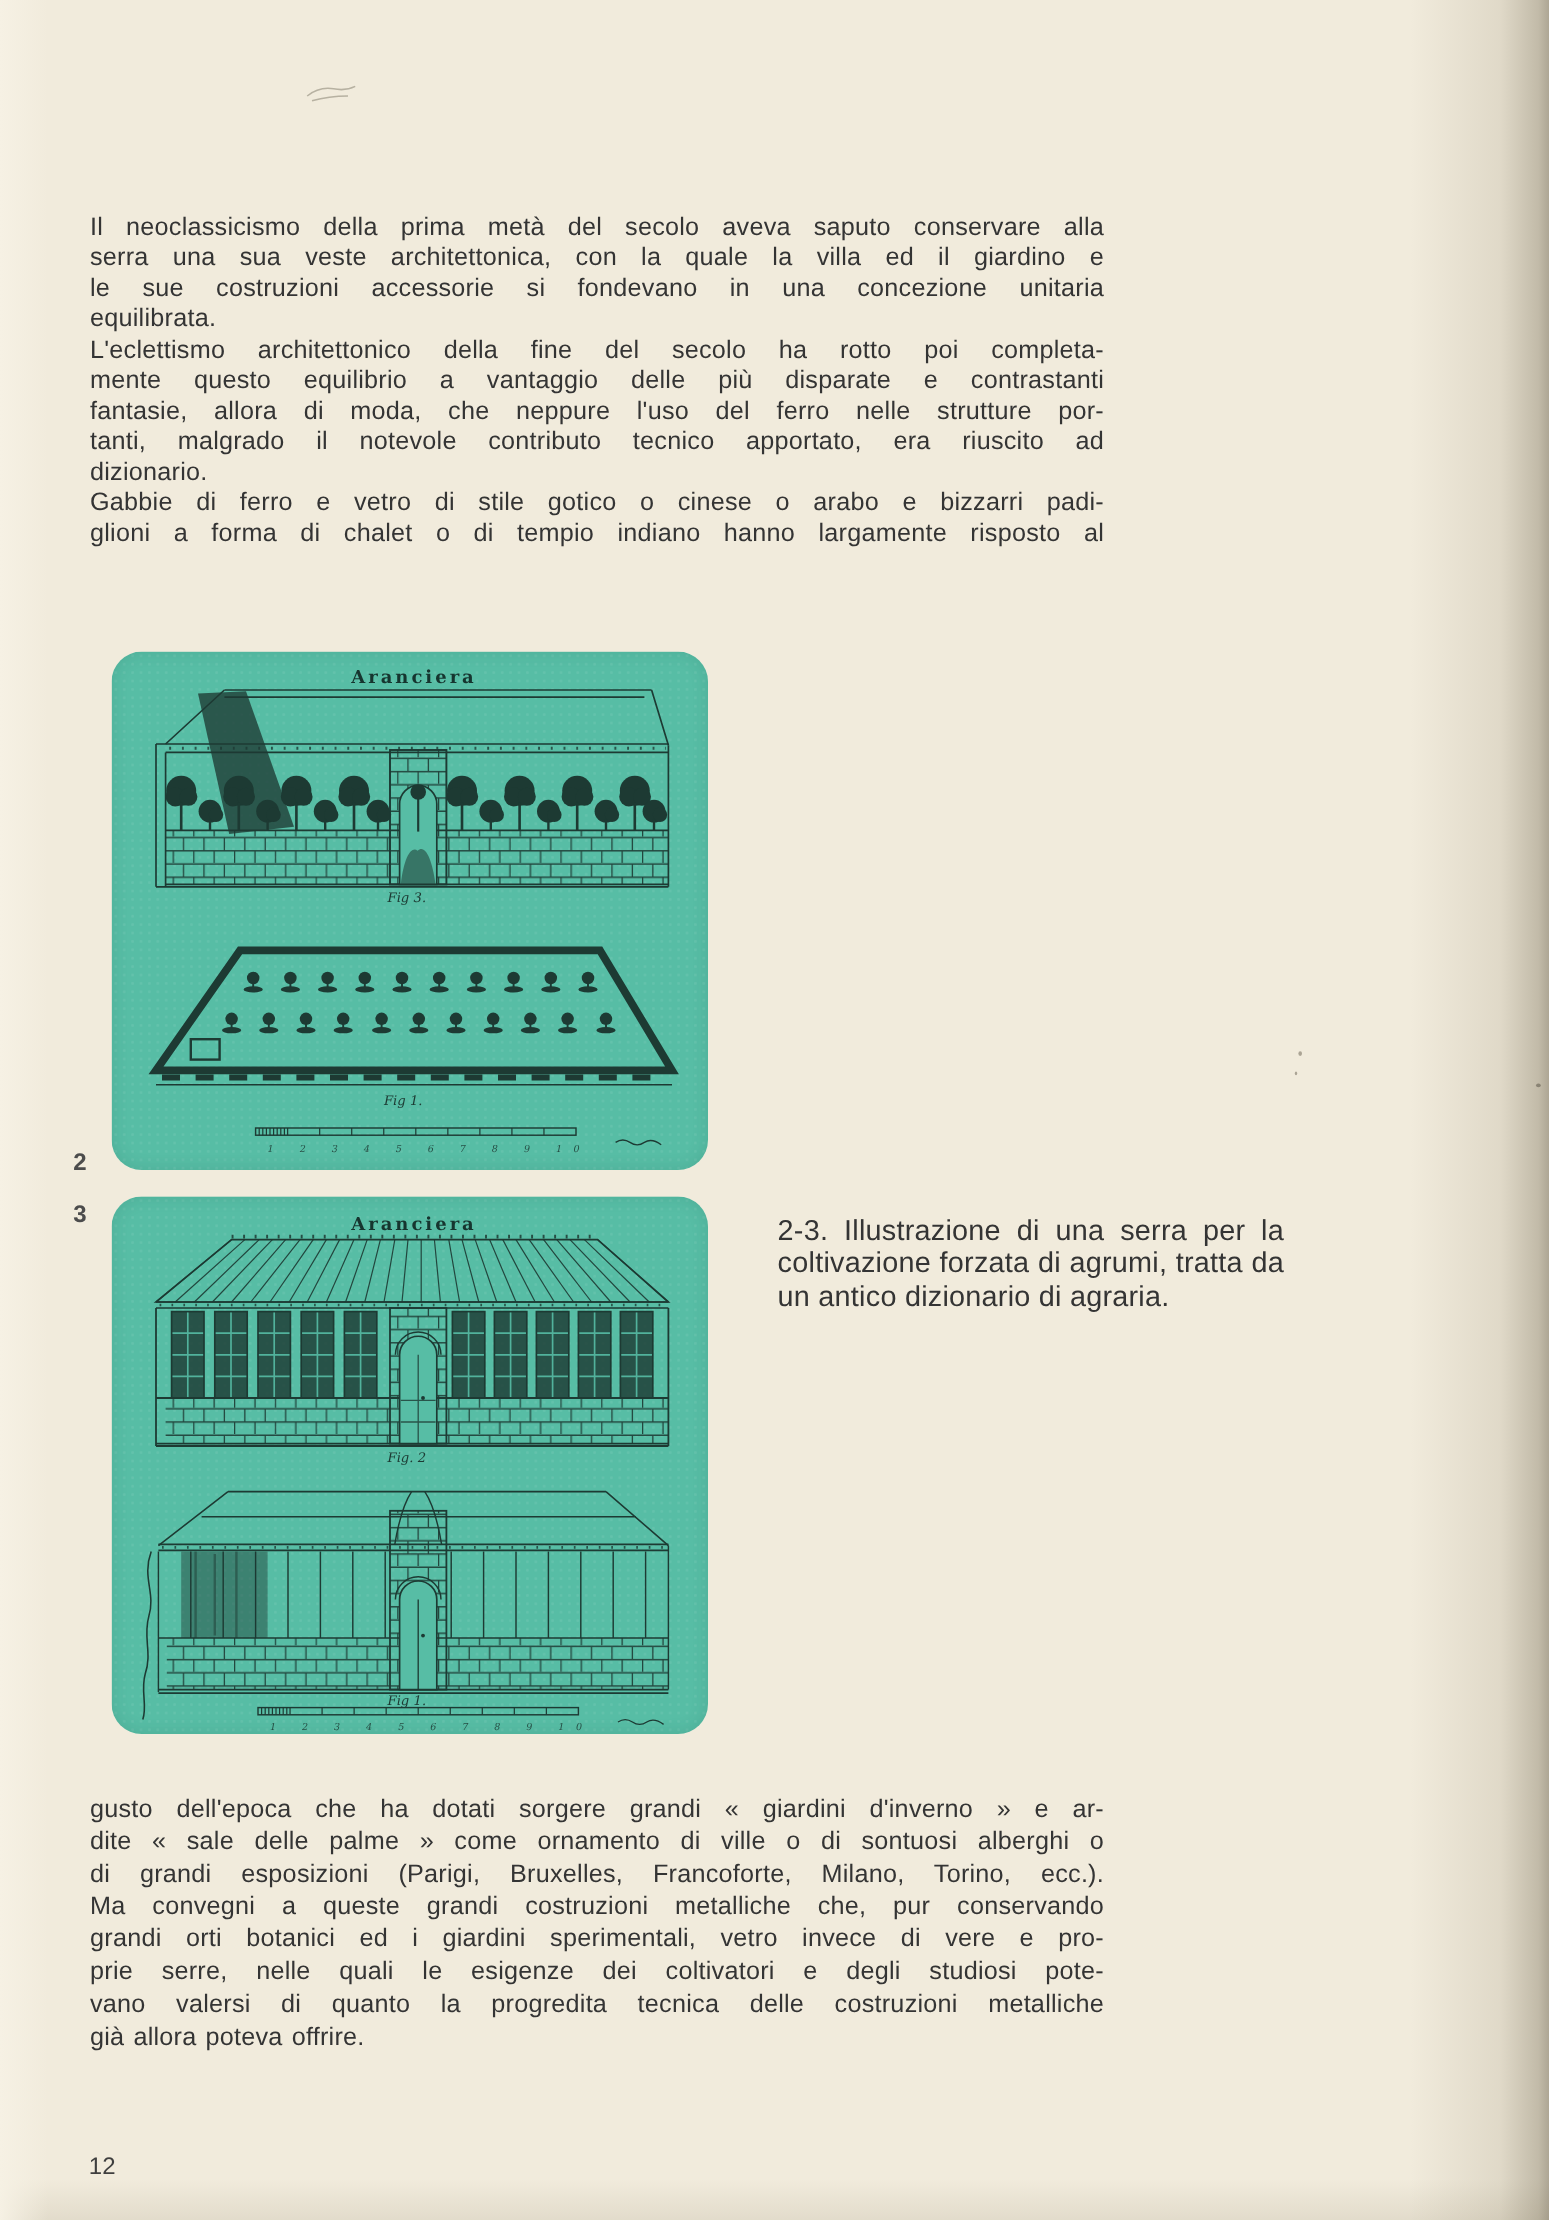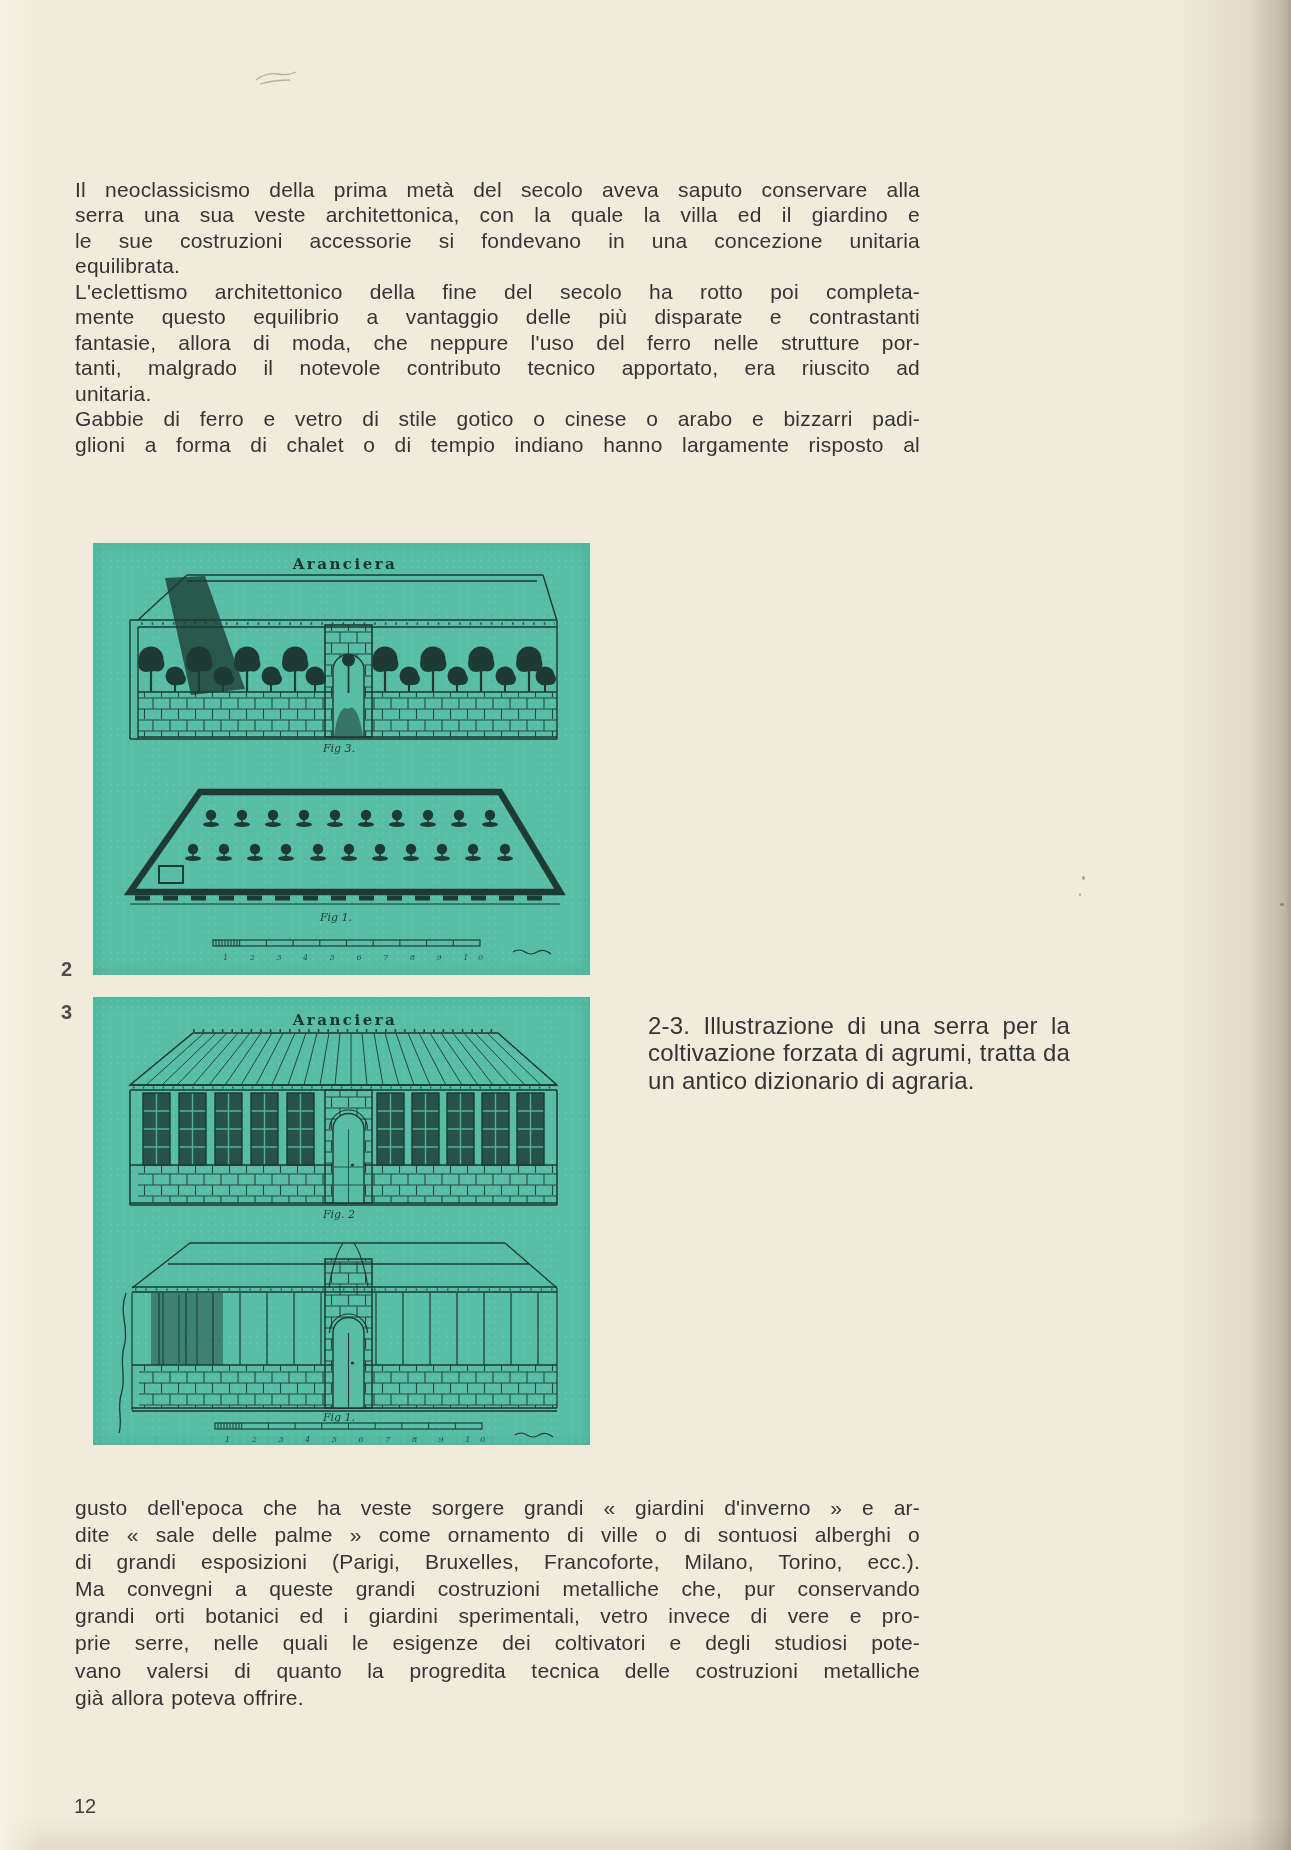--- a/index.html
+++ b/index.html
@@ -19,20 +19,21 @@
     text-align:justify;text-align-last:justify;
     letter-spacing:.2px;word-spacing:1.5px;white-space:normal;
   }
   .tblock.bottom .tl{line-height:27.1px;}
   .tblock .tl.endline{text-align-last:auto;}
   .figpanel{
     position:absolute;background-color:#57bda5;
     background-image:radial-gradient(rgba(255,255,255,.07) 1px, rgba(0,0,0,0) 1.3px);
     background-size:7px 7px;
     box-shadow:inset 0 0 14px rgba(20,60,50,.12);
+    border-radius:25px;
   }
   .figpanel svg{display:block;}
   .eng-title{font-family:"DejaVu Serif", serif;font-size:15px;font-weight:700;letter-spacing:2.5px;fill:#16352f;}
   .eng-fig{font-family:"DejaVu Serif", serif;font-style:italic;font-size:11px;fill:#1d3a33;}
   .eng-num{font-family:"DejaVu Serif", serif;font-style:italic;font-size:8px;fill:#1d3a33;opacity:.85;}
   .margin-num{position:absolute;font-size:20px;font-weight:700;color:#4c4c4c;}
   .caption{position:absolute;left:648px;top:1012px;width:422px;}
   .caption .tl{font-size:24px;line-height:27.3px;color:#343434;text-align:justify;text-align-last:justify;letter-spacing:.2px;}
   .caption .tl.endline{text-align-last:auto;}
   .page-number{position:absolute;left:74px;top:1795px;font-size:20px;color:#3f3f3f;}
@@ -50,21 +51,21 @@
 
   <div class="tblock top" style="left:75px;top:141px;margin-top:36px;">
     <div class="tl">Il neoclassicismo della prima metà del secolo aveva saputo conservare alla</div>
     <div class="tl">serra una sua veste architettonica, con la quale la villa ed il giardino e</div>
     <div class="tl">le sue costruzioni accessorie si fondevano in una concezione unitaria</div>
     <div class="tl endline">equilibrata.</div>
     <div class="tl">L'eclettismo architettonico della fine del secolo ha rotto poi completa-</div>
     <div class="tl">mente questo equilibrio a vantaggio delle più disparate e contrastanti</div>
     <div class="tl">fantasie, allora di moda, che neppure l'uso del ferro nelle strutture por-</div>
     <div class="tl">tanti, malgrado il notevole contributo tecnico apportato, era riuscito ad</div>
-    <div class="tl endline">unitaria.</div>
+    <div class="tl endline">dizionario.</div>
     <div class="tl">Gabbie di ferro e vetro di stile gotico o cinese o arabo e bizzarri padi-</div>
     <div class="tl">glioni a forma di chalet o di tempio indiano hanno largamente risposto al</div>
   </div>
 
   <div class="figpanel" style="left:93px;top:543px;width:497px;height:432px;">
     <svg viewBox="0 0 497 432" width="497" height="432">
       <defs>
         <pattern id="bk1" width="34" height="22" patternUnits="userSpaceOnUse">
           <path d="M0,1 H34 M0,12 H34 M9,1 V12 M26,1 V12 M0.5,12 V22 M17.5,12 V22" stroke="#1d3a33" stroke-width="1.1" fill="none" opacity=".9"></path>
         </pattern>
@@ -270,21 +271,21 @@
     </svg>
   </div>
 
   <div class="caption">
     <div class="tl">2-3. Illustrazione di una serra per la</div>
     <div class="tl">coltivazione forzata di agrumi, tratta da</div>
     <div class="tl endline">un antico dizionario di agraria.</div>
   </div>
 
   <div class="tblock bottom" style="left:75px;top:1494px;">
-    <div class="tl">gusto dell'epoca che ha veste sorgere grandi « giardini d'inverno » e ar-</div>
+    <div class="tl">gusto dell'epoca che ha dotati sorgere grandi « giardini d'inverno » e ar-</div>
     <div class="tl">dite « sale delle palme » come ornamento di ville o di sontuosi alberghi o</div>
     <div class="tl">di grandi esposizioni (Parigi, Bruxelles, Francoforte, Milano, Torino, ecc.).</div>
     <div class="tl">Ma convegni a queste grandi costruzioni metalliche che, pur conservando</div>
     <div class="tl">grandi orti botanici ed i giardini sperimentali, vetro invece di vere e pro-</div>
     <div class="tl">prie serre, nelle quali le esigenze dei coltivatori e degli studiosi pote-</div>
     <div class="tl">vano valersi di quanto la progredita tecnica delle costruzioni metalliche</div>
     <div class="tl endline">già allora poteva offrire.</div>
   </div>
 
   <div class="page-number">12</div>

